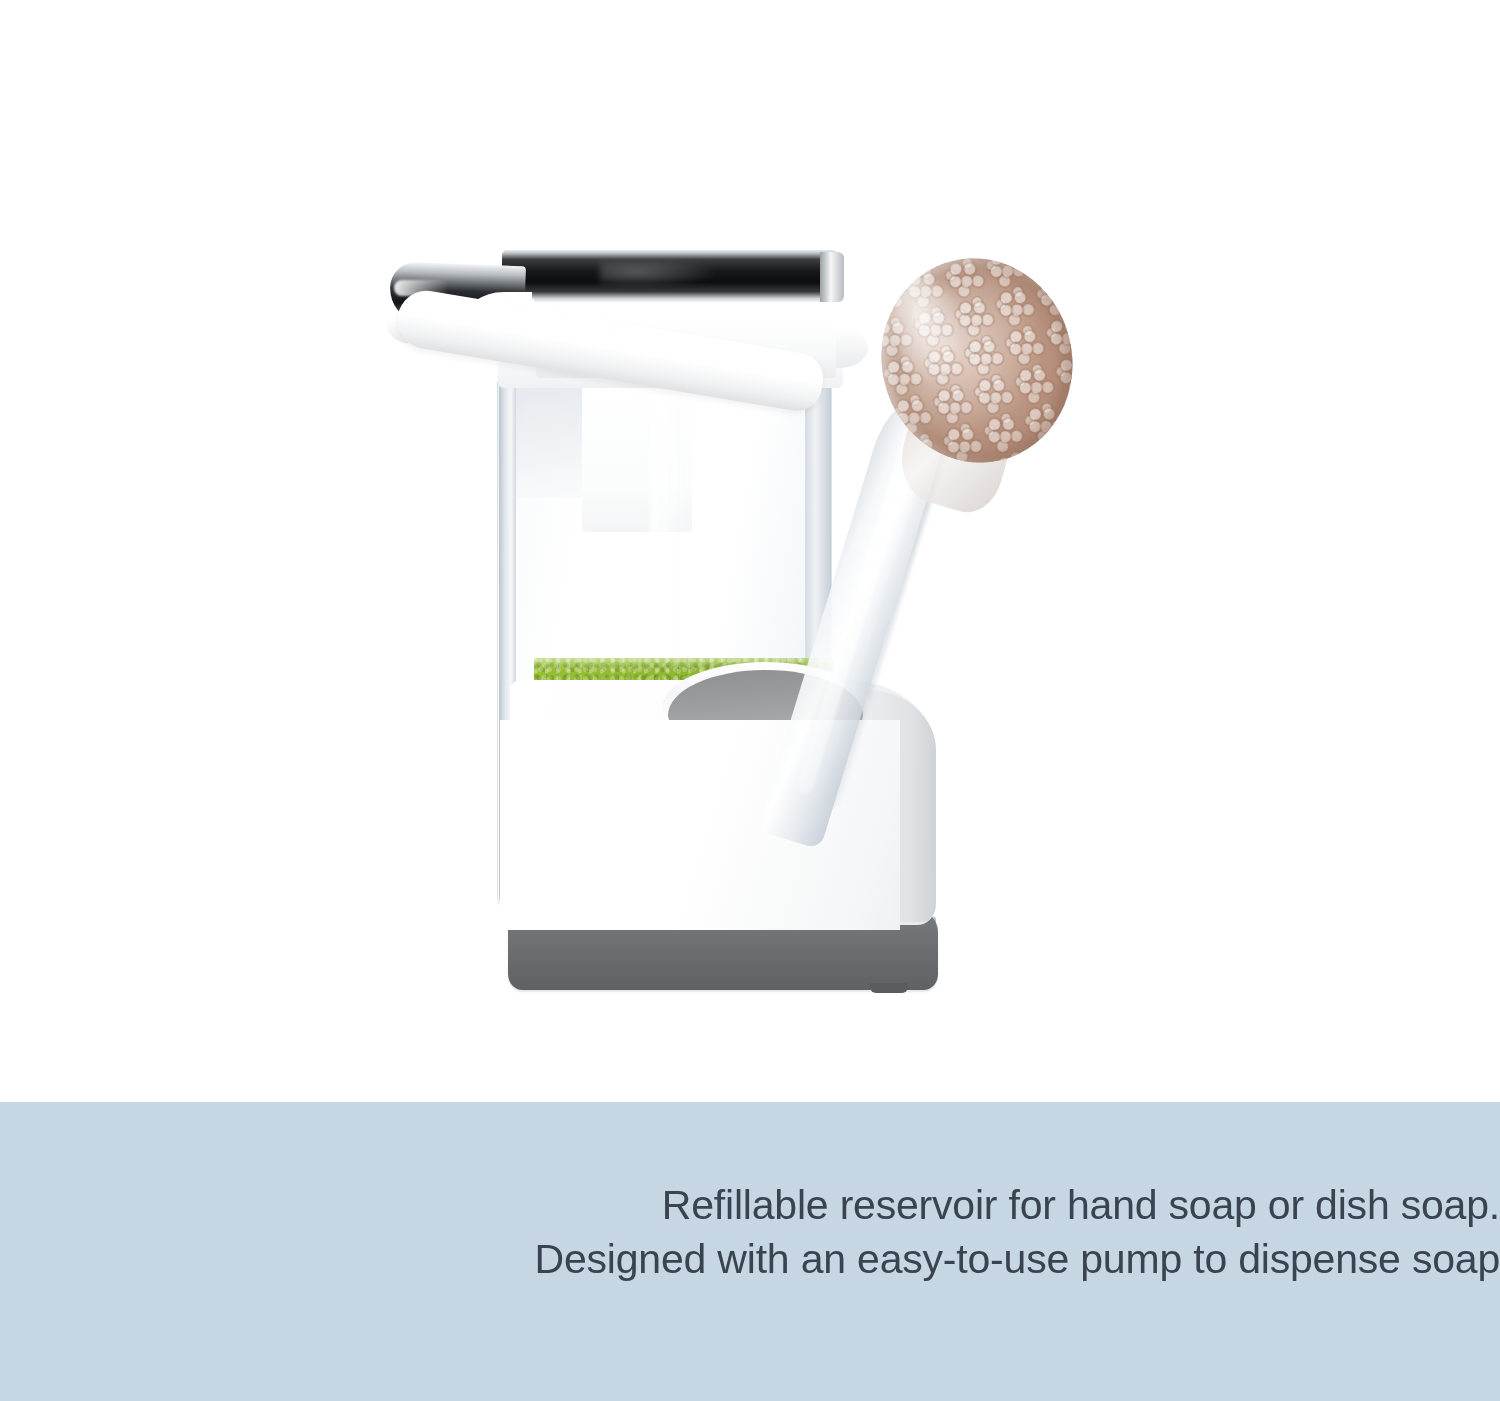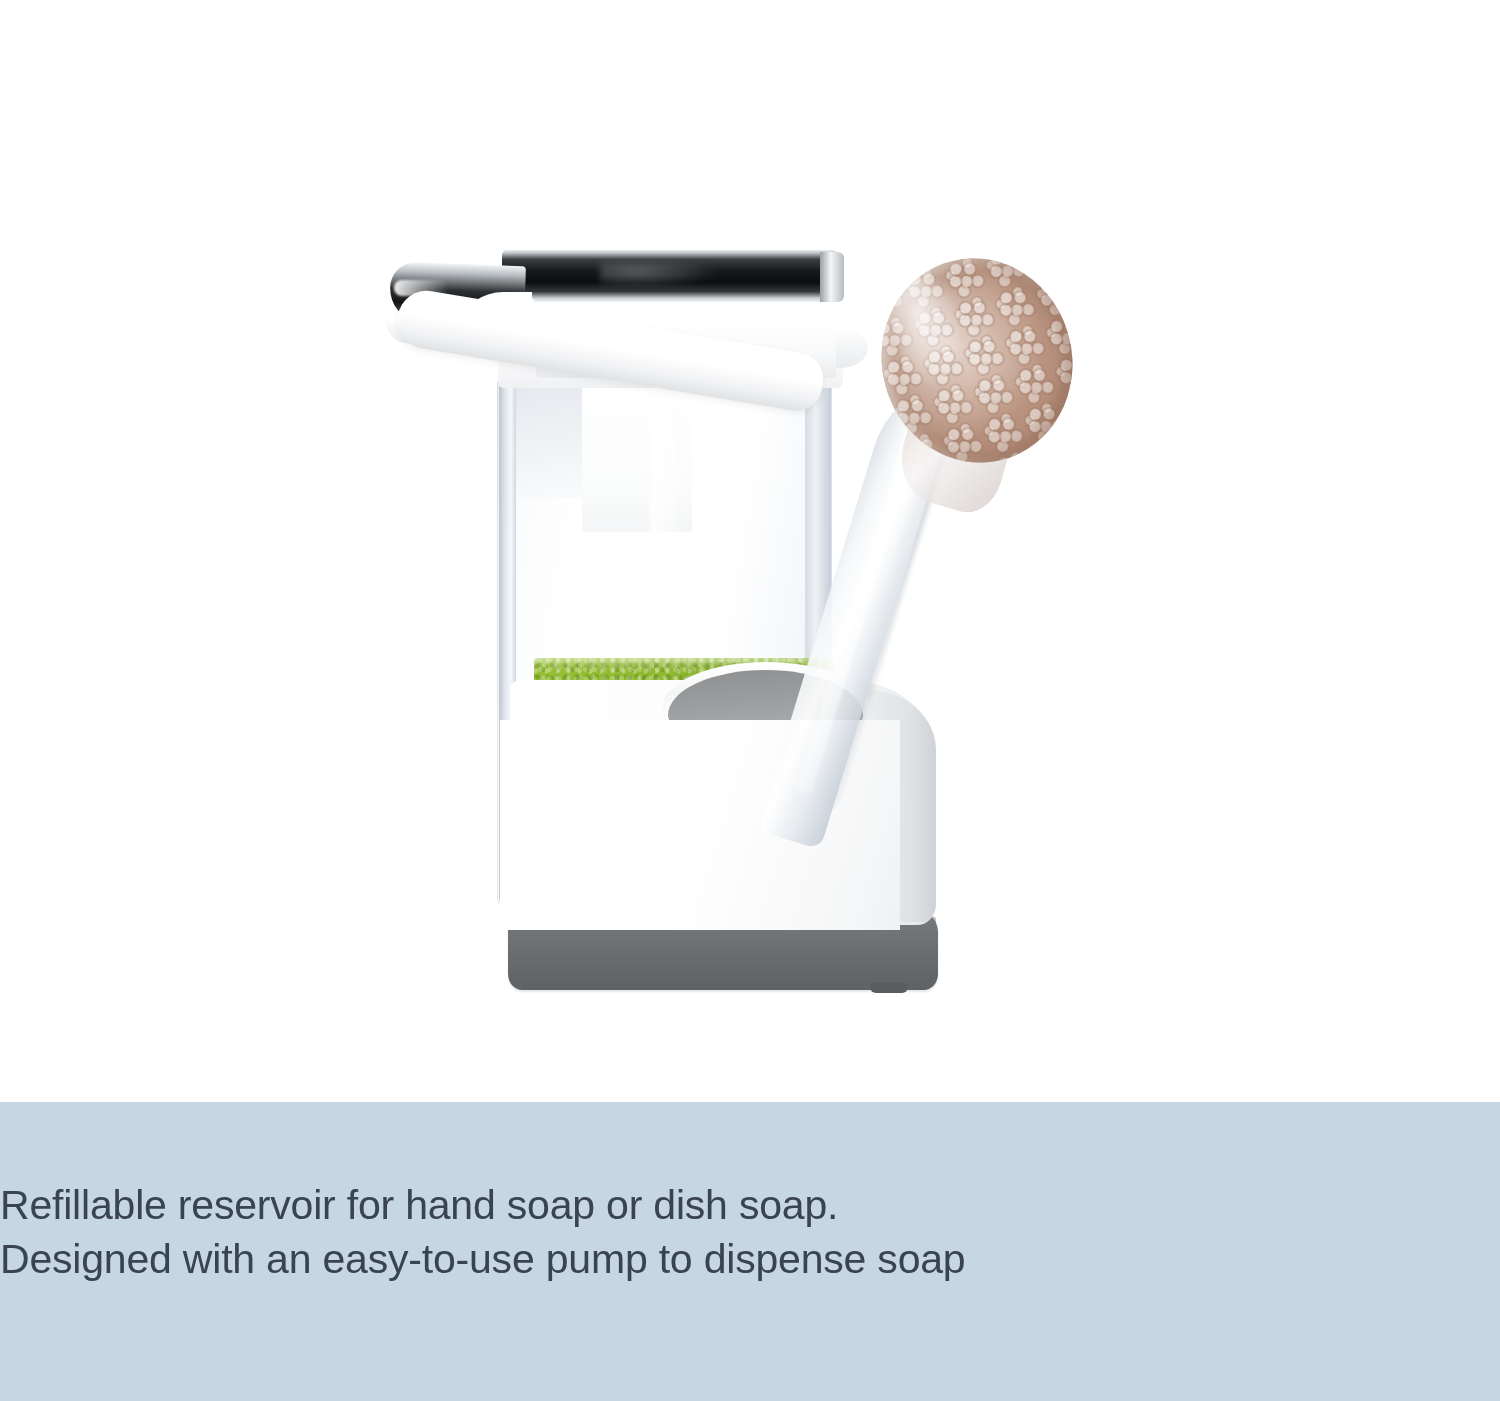--- a/index.html
+++ b/index.html
@@ -521,21 +521,21 @@
     top: 1102px;
     width: 1500px;
     height: 299px;
     background: #c7d6e3;
   }
   .caption {
     position: absolute;
     left: 0;
     top: 76px;
     width: 1500px;
-    text-align: left;
+    text-align: right;
     color: #3a4350;
     font-family: "Liberation Sans", sans-serif;
     font-weight: 400;
     font-size: 41px;
     line-height: 54px;
     letter-spacing: -0.2px;
     white-space: pre-line;
   }
 </style>
 </head>

